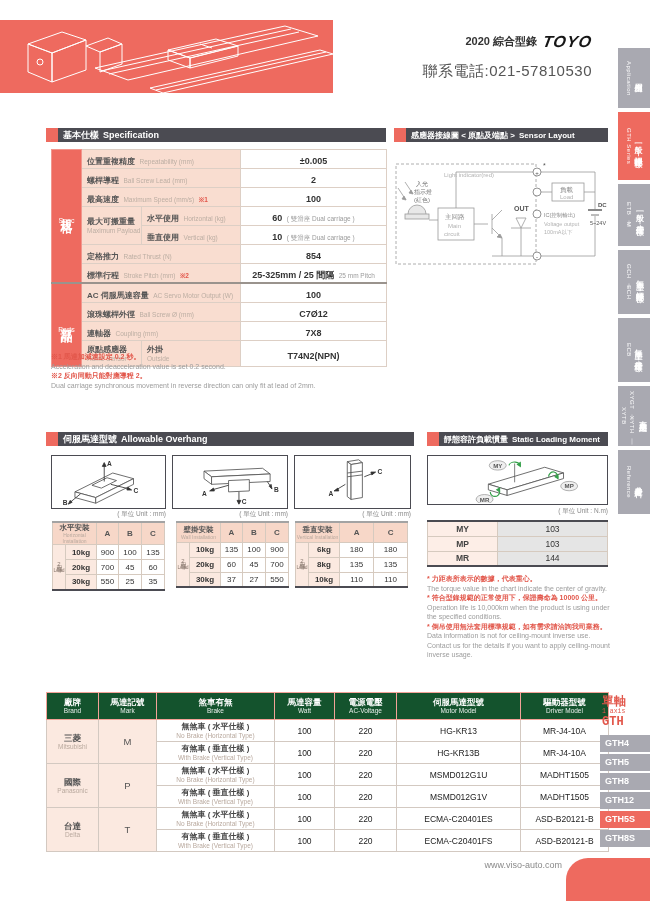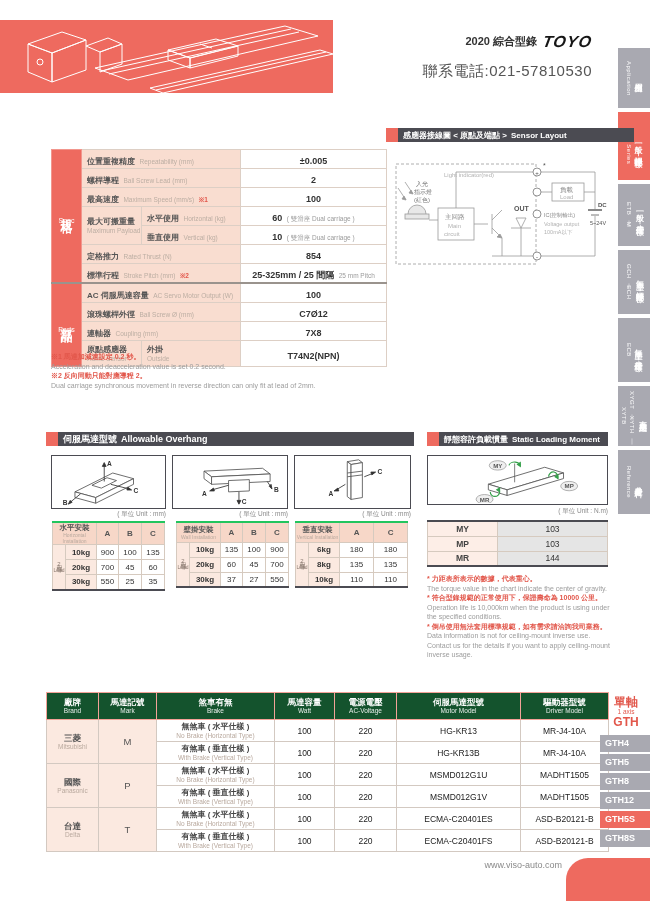--- a/index.html
+++ b/index.html
@@ -50,21 +50,21 @@
   .note-zh { color:#e2574b; font-size:7px; font-weight:bold; line-height:9.5px; }
   .note-en { color:#9c9c9c; font-size:7px; line-height:9.5px; }
 
   
   .sensor-diagram { position:absolute; left:392px; top:150px; width:216px; height:120px; }
 
   
   .oh-box { position:absolute; height:54px; border:1.5px solid #4b4b52; background:#fff; }
   .unit-cap { position:absolute; font-size:6.5px; color:#8a8a8a; text-align:right; }
   .oh-table { position:absolute; width:112px; border-collapse:collapse; table-layout:fixed;
-              border-top:2px solid #22c55e; border-bottom:2px solid #4b4b52;padding-left:44px; }
+              border-top:2px solid #a3a3a3; border-bottom:2px solid #4b4b52;padding-left:44px; }
   .oh-table th, .oh-table td { border:1px solid #d6cabf; padding:0; text-align:center; }
   .oh-table th { background:#f7d7c8; height:20px; }
   .oh-name-zh { font-size:7.5px; font-weight:bold; color:#555; line-height:9px; }
   .oh-name-en { font-size:5px; color:#b9a99e; font-weight:normal; line-height:6px; }
   .oh-col { font-size:8px; font-weight:bold; color:#555; }
   .oh-table td { height:15px; background:#fff; font-size:8px; color:#333; }
   .oh-lead { background:#fbe9e0 !important; }
   .oh-lead span { display:block; color:#8a7a70; }
   .lead-zh { writing-mode:vertical-rl; margin:0 auto; font-size:6px; line-height:7px; }
   .lead-num { font-size:6px; }
@@ -86,21 +86,21 @@
   .motor-table td { border:1px solid #d3c9c1; height:22px; text-align:center; background:#fff; padding:0; }
   td.m-brand, td.m-mark { background:#fbe9e0; }
   .mb-zh { font-size:8.5px; font-weight:bold; color:#555; line-height:10px; }
   .mb-en { font-size:6.5px; color:#b9a99e; line-height:8px; }
   td.m-mark { font-size:9.5px; color:#555; }
   .brk-zh { font-size:8px; font-weight:bold; color:#444; line-height:10px; }
   .brk-en { font-size:6.5px; color:#b9a99e; line-height:8px; }
   td.m-val { font-size:8.5px; color:#222; }
 
   
-  .series-block { position:absolute; left:602px; top:696px; width:48px; text-align:center; color:#e2574b; }
+  .series-block { position:absolute; left:602px; top:696px; width:48px; color:#e2574b;font-family:Liberation Mono, monospace; }
   .series-zh { font-size:12px; font-weight:bold; line-height:12px; }
   .series-en { font-size:6.5px; line-height:8px; }
   .series-name { font-size:12px; font-weight:bold; line-height:13px; }
   .model-tab { position:absolute; left:600px; width:50px; height:17px; background:#a9a9b1; color:#fff;
                font-size:9px; font-weight:bold; line-height:17px; padding-left:5px; }
   .model-tab.active { background:#ee6a5f; }
   .corner { position:absolute; left:566px; top:858px; width:84px; height:43px; background:#ee6a5f; border-top-left-radius:22px; }
   .footer-url { position:absolute; top:860px; right:88px; font-size:9px; color:#8a8a8a; }
 </style>
 </head>
@@ -171,21 +171,26 @@
         <span class="t-en">XYGT｜XYTH｜XYTB</span>
       </div>
   </div>
   <div class="side-tab" style="top:450px;height:64px">
     <div class="vtext">
         <span class="t-zh">參考資料</span>
         <span class="t-en">Reference</span>
       </div>
   </div>
 
-  <div class="sec-hdr" style="left:386px;top:128px;width:248px">
+  <div class="sec-hdr" style="left:46px;top:128px;width:340px">
+    <span class="hdr-sq"></span>
+    <span class="hdr-zh">基本仕樣</span>
+    <span class="hdr-en">Specification</span>
+  </div>
+  <div class="sec-hdr" style="left:394px;top:128px;width:214px">
     <span class="hdr-sq"></span>
     <span class="hdr-zh" style="font-size:8px">感應器接線圖 &lt; 原點及端點 &gt;</span>
     <span class="hdr-en" style="font-size:8px">Sensor Layout</span>
   </div>
 
   <table class="spec-table">
     <colgroup>
         <col style="width:30px">
         <col style="width:60px">
         <col style="width:99px">

